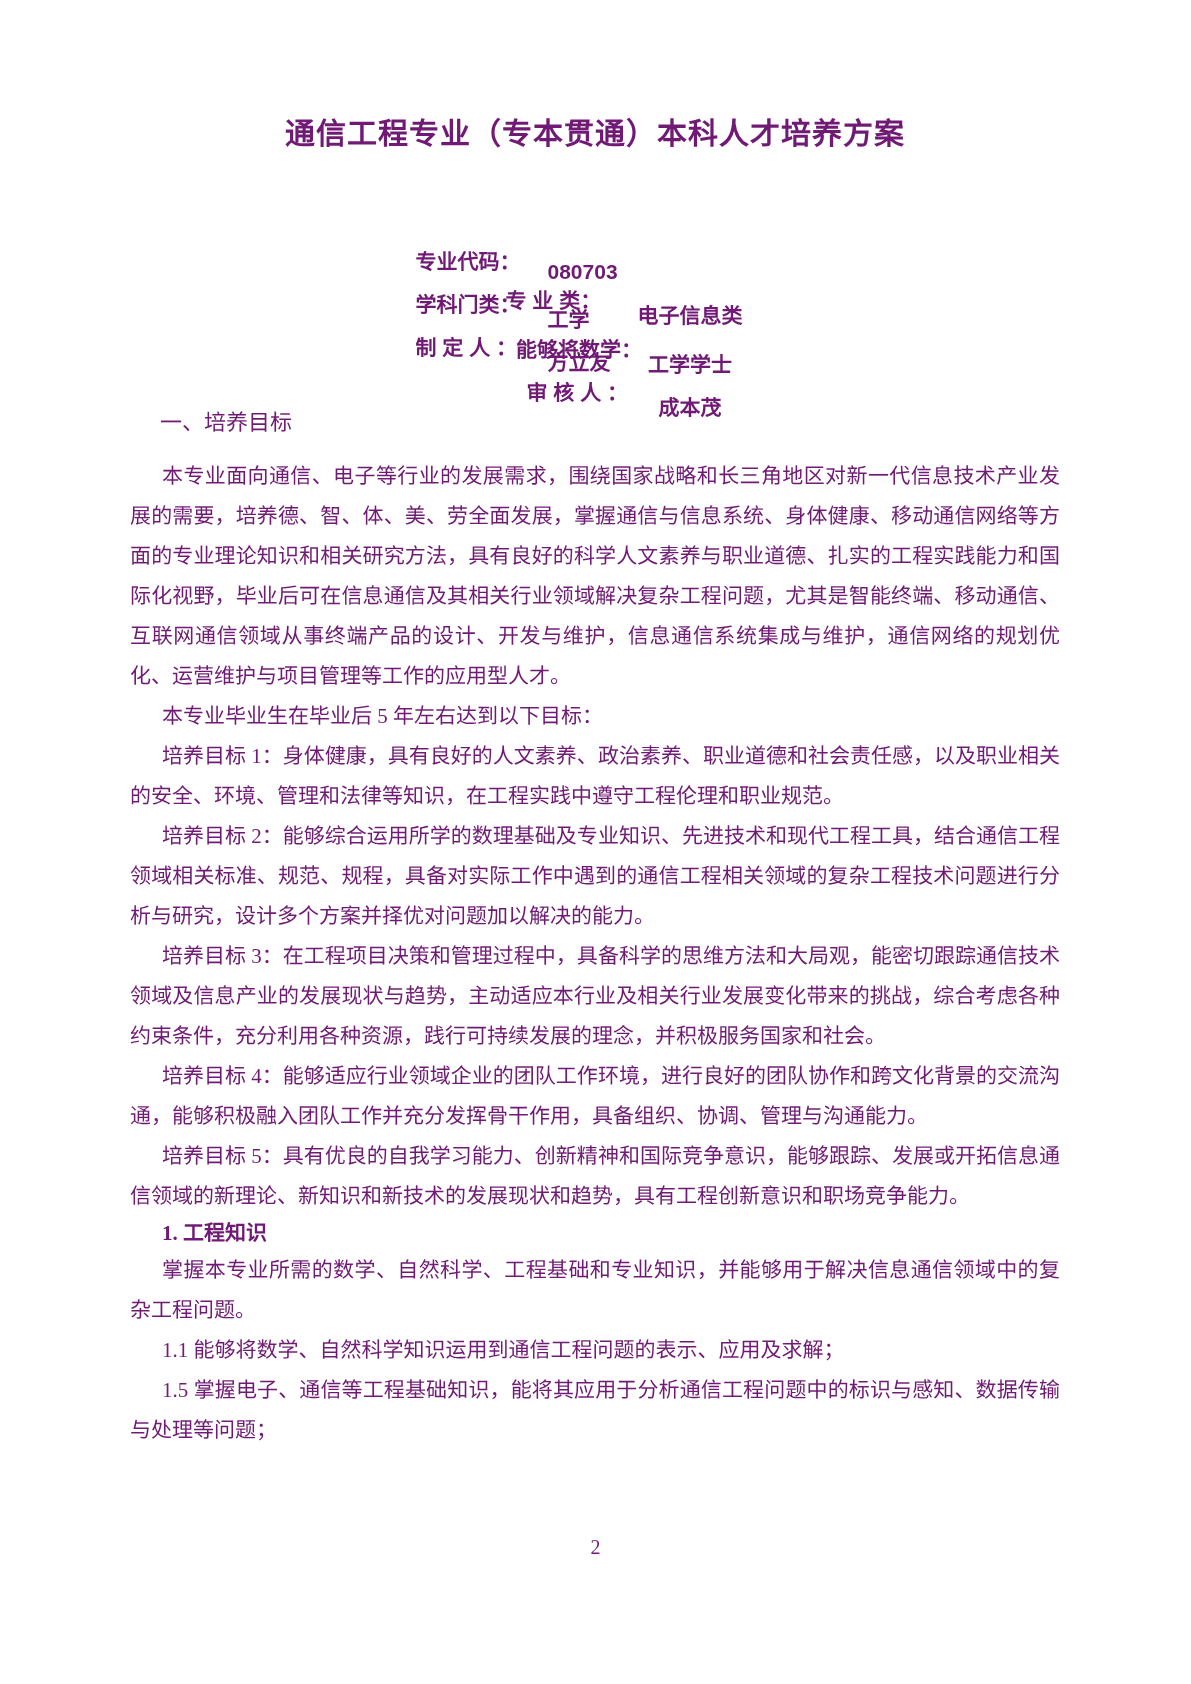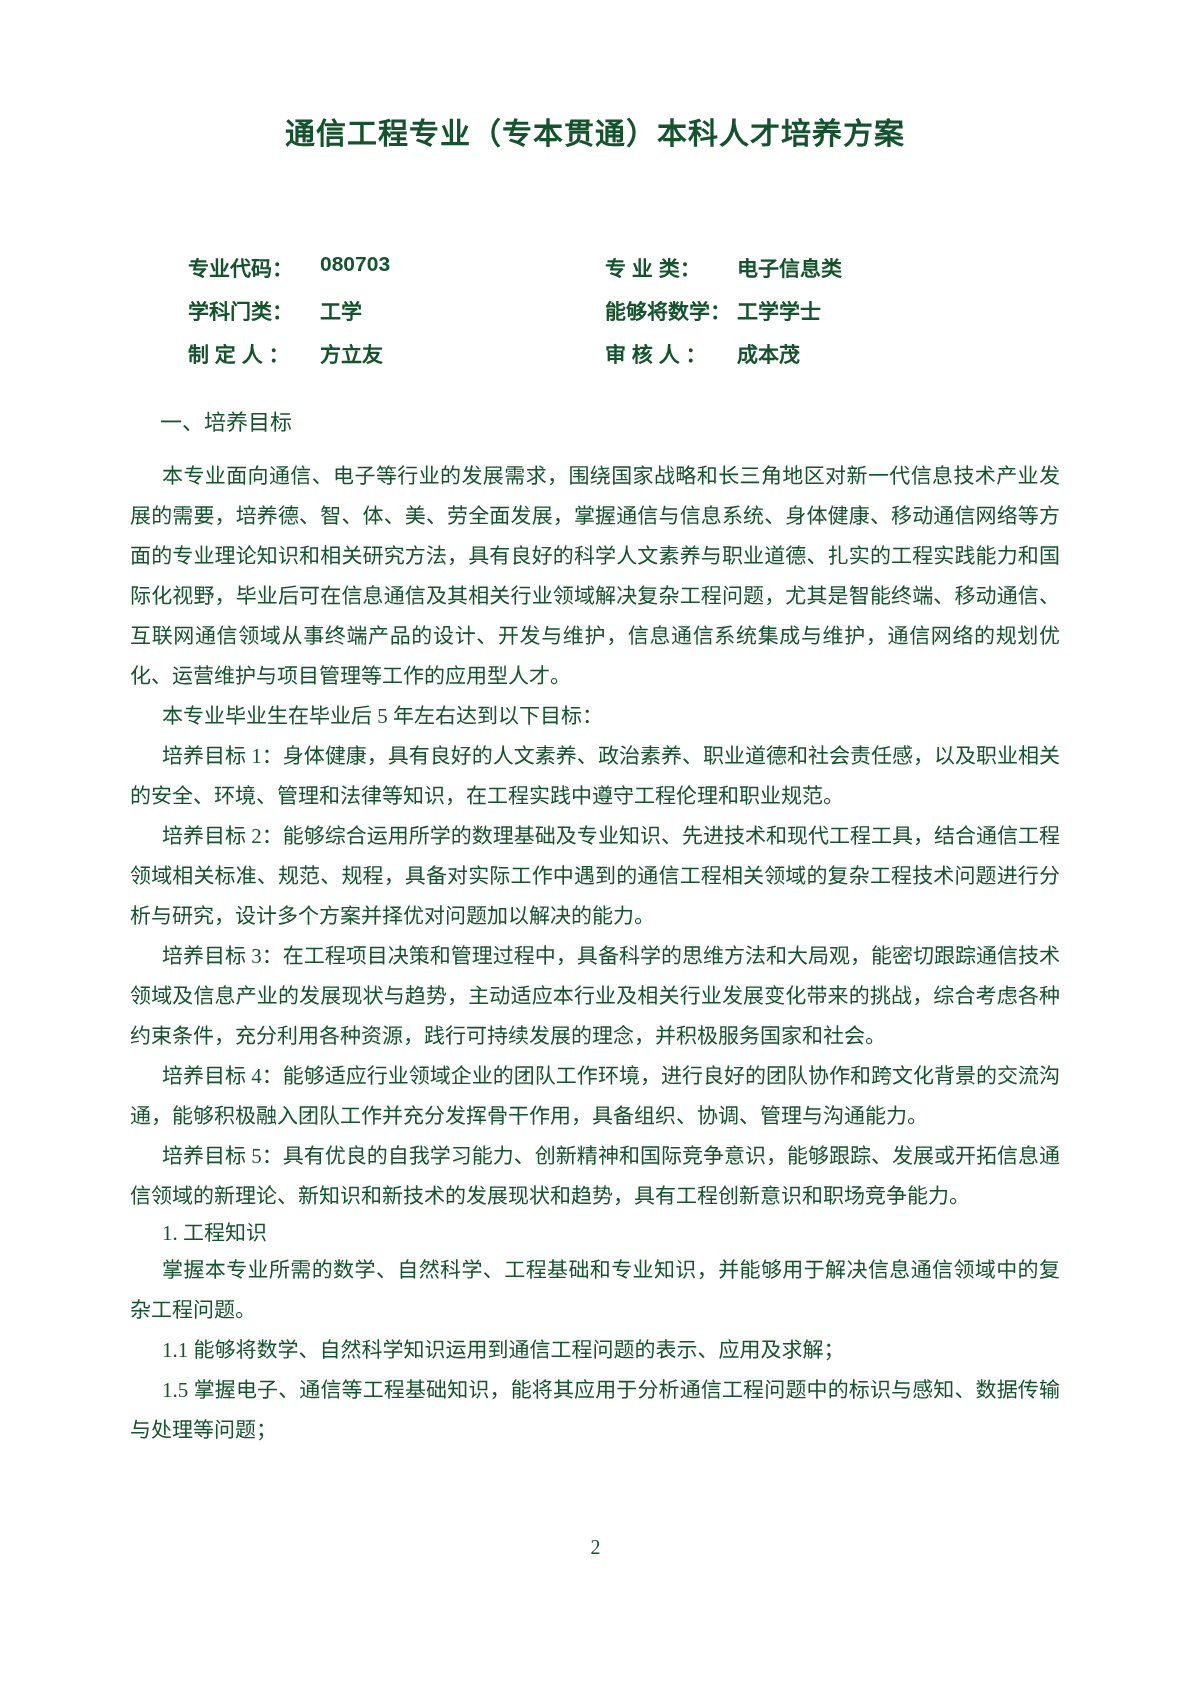--- a/index.html
+++ b/index.html
@@ -6,21 +6,21 @@
     margin: 0;
     padding: 0;
     background: #ffffff;
   }
   .page {
     position: relative;
     width: 1191px;
     height: 1684px;
     margin: 0 auto;
     background: #ffffff;
-    color: #14532d;
+    color: #701a75;
     box-sizing: border-box;
     padding: 0 131px 0 130px;
     overflow: hidden;
     font-family: "Liberation Serif", "DejaVu Serif", serif;
   }
   .doc-title {
     margin: 113px 0 0 0;
     text-align: center;
     font-family: "Liberation Sans", "DejaVu Sans", sans-serif;
     font-weight: 700;
@@ -31,42 +31,43 @@
   .meta {
     margin: 90px 0 0 58px;
     font-family: "Liberation Sans", "DejaVu Sans", sans-serif;
     font-weight: 700;
     font-size: 21px;
   }
   .meta-row {
     display: flex;
     align-items: center;
     height: 43px;
+    flex-direction: column;
   }
   .meta-col { display: flex; }
   .meta-col.left { width: 417px; }
   .meta-label {
     display: inline-block;
     width: 132px;
     white-space: pre;
   }
-  .meta-value { white-space: pre; }
+  .meta-value { white-space: pre; margin-top: 15px; }
   .section-heading {
     font-family: "Liberation Sans", "DejaVu Sans", sans-serif;
     font-weight: 400;
     font-size: 22px;
     line-height: 34px;
     margin: 32px 0 16px 30px;
   }
   .section-heading.tight {
     margin: 6px 0 14px 30px;
   }
   .sub-heading {
     font-family: "Liberation Serif", "DejaVu Serif", serif;
-    font-weight: 400;
+    font-weight: 700;
     font-size: 21px;
     line-height: 34px;
     margin: 0 0 0 32px;
   }
   .body-para {
     margin: 0;
     font-size: 21px;
     line-height: 40px;
     text-align: justify;
     text-indent: 32px;

